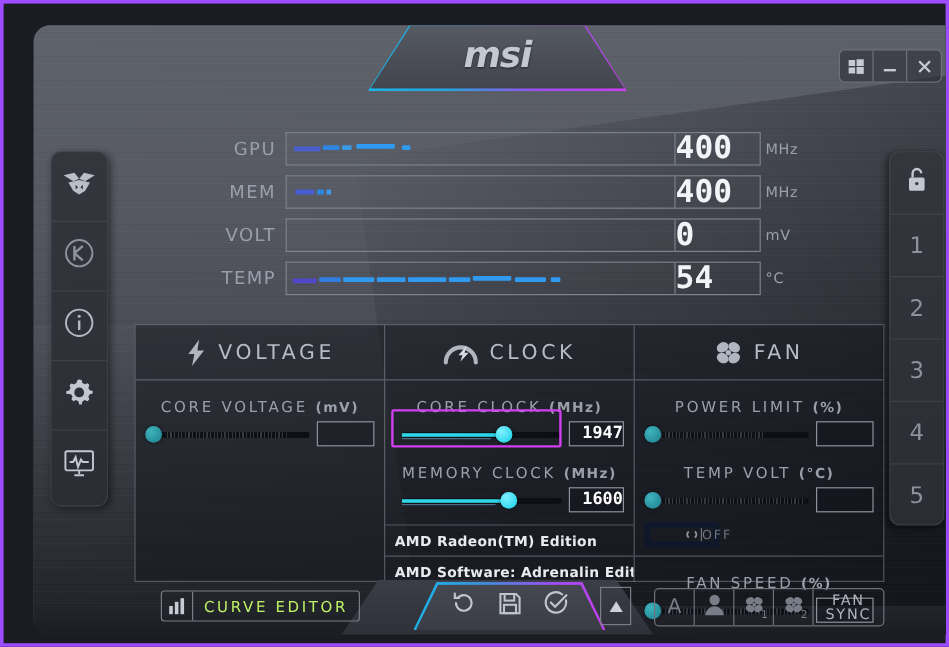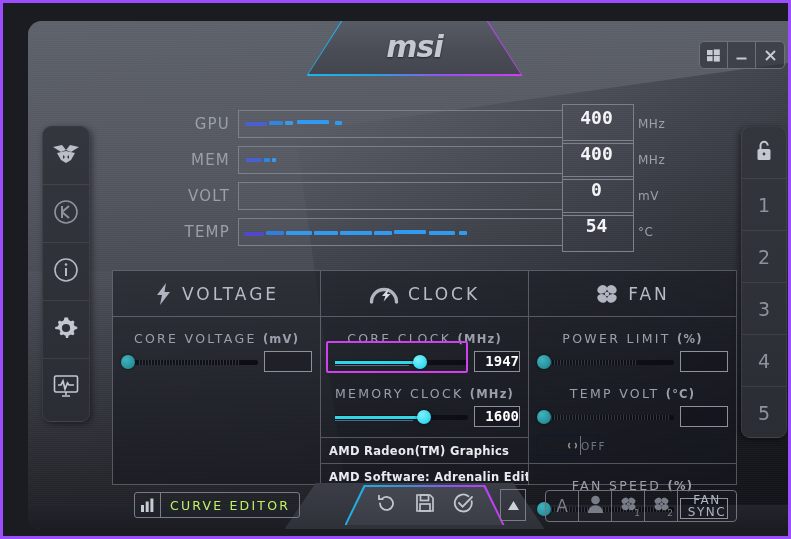--- a/index.html
+++ b/index.html
@@ -162,26 +162,26 @@
     font-family: "DejaVu Sans", sans-serif;
   }
   .ro-graph {
     flex: 1; height: 28px;
     border: 1px solid #7b808a;
     border-right: none;
     position: relative; overflow: hidden;
     background: rgba(255,255,255,.015);
   }
   .ro-val {
-    width: 72px; height: 40px;
+    width: 72px; height: 28px;
     border: 1px solid #7b808a;
     color: #f2f4f7;
     font-family: "DejaVu Sans Mono", monospace;
-    font-weight: 700; font-size: 18px;
-    text-align: center; padding-right: 3px; line-height: 26px;
+    font-weight: 700; font-size: 26px;
+    text-align: left; padding-right: 3px; line-height: 26px;
     background: rgba(255,255,255,.01);
   }
   .ro-unit {
     width: 42px; padding-left: 4px;
     color: #9aa0ab; font-size: 12px; letter-spacing: .5px;
     font-family: "DejaVu Sans", sans-serif;
   }
   .trace { position: absolute; height: 4px; border-radius: 1px; }
 
   
@@ -273,21 +273,21 @@
     color: #e8ebf0;
     font-family: "DejaVu Sans", sans-serif;
     font-weight: 700; font-size: 11.5px;
     padding-left: 8px;
     letter-spacing: .3px;
     white-space: nowrap; overflow: hidden;
   }
 
   .off-toggle {
     display: flex; margin-left: 8px; margin-top: 8px;
-    border: 1px solid #0f172a; width: 62px; height: 21px; padding-left: 27px;
+    border: 5px solid #0f172a; width: 62px; height: 21px; padding-left: 27px;
   }
   .off-ico {
     width: 24px; display: flex; align-items: center; justify-content: center;
     border-right: 1px solid #6e727c; color: #8e939d;
   }
   .off-txt {
     flex: 1; display: flex; align-items: center; justify-content: center;
     color: #6f747e; font-size: 10.5px; letter-spacing: 1.6px;
     font-family: "DejaVu Sans", sans-serif;
   }
@@ -612,21 +612,21 @@
             <div class="slider">
               <div class="track"></div>
               <div class="fill-cy" style="width:92px;"></div>
               <div class="fill-cy2" style="width:78px;"></div>
               <div class="knob cyan" style="left:88px;"></div>
             </div>
             <div class="numbox">1600</div>
           </div>
 
           <div style="margin-top:10px;">
-            <div class="info-line">AMD Radeon(TM) Graphics</div>
+            <div class="info-line">AMD Radeon(TM) Edition</div>
             <div class="info-line">AMD Software: Adrenalin Edition 23.3.2</div>
           </div>
         </div>
 
         <div class="col col-f">
           <div class="ctl-label">
             <span>POWER LIMIT</span>
             <span class="u">(%)</span>
           </div>
           <div class="ctl-row">

